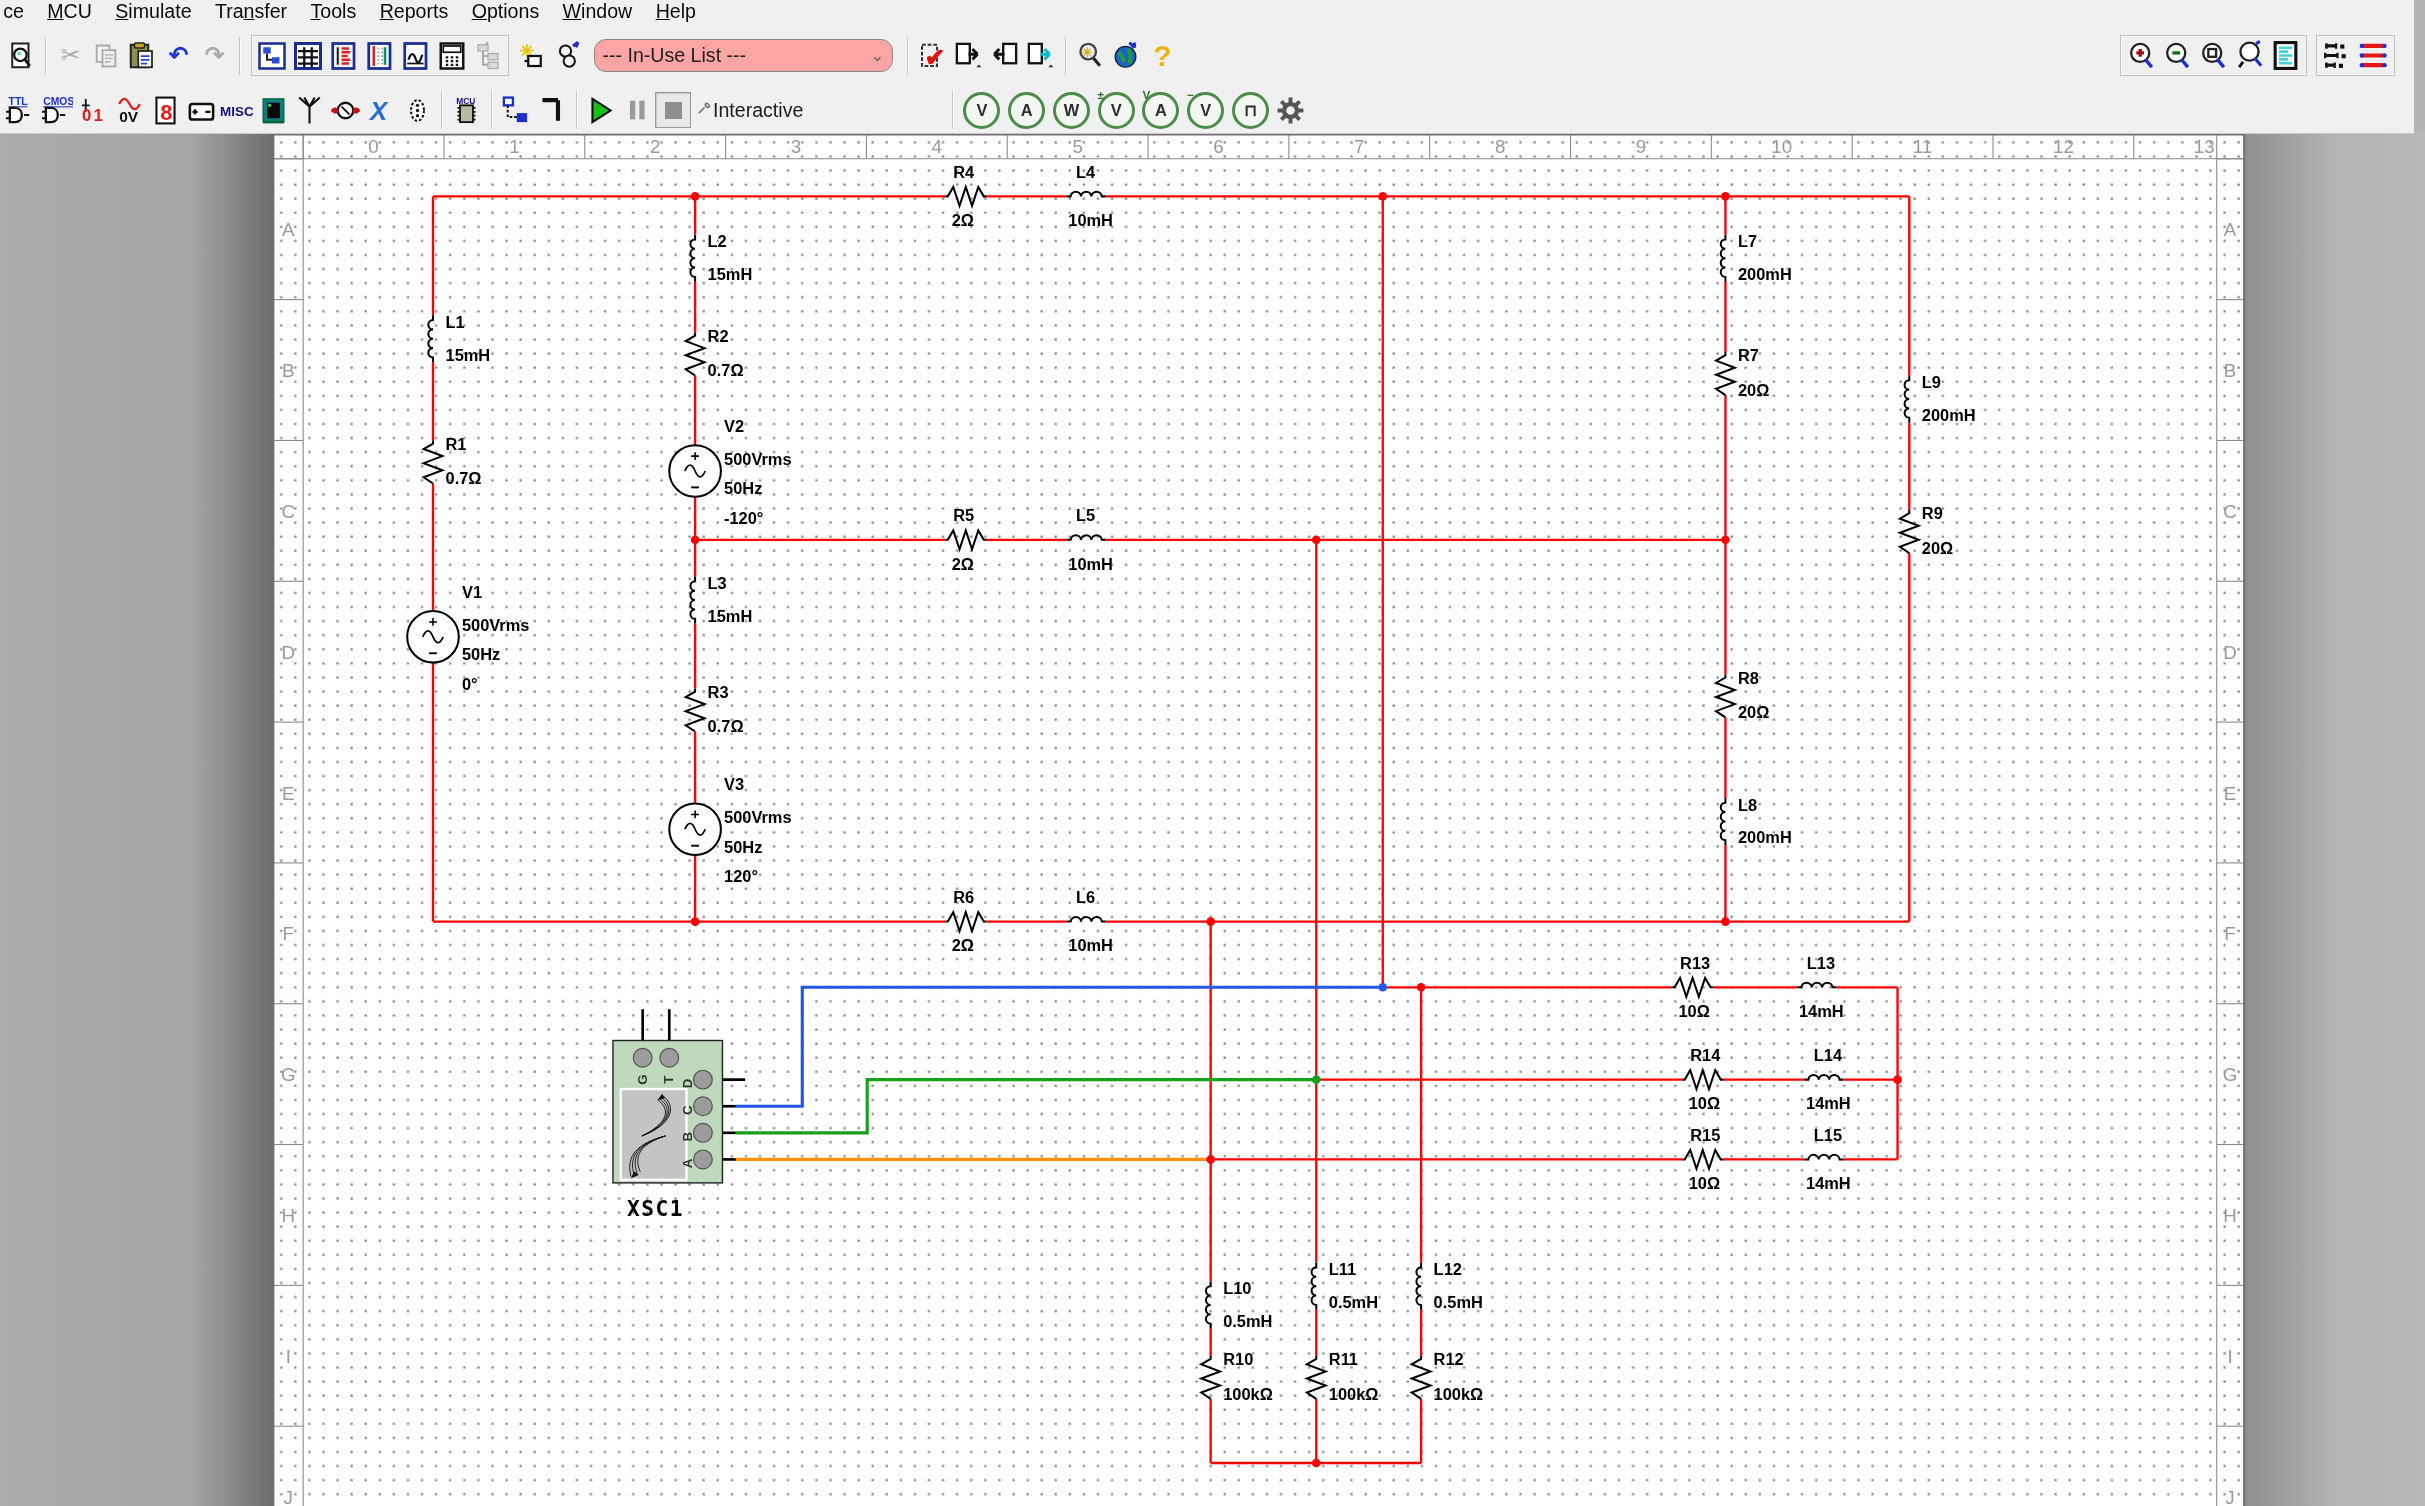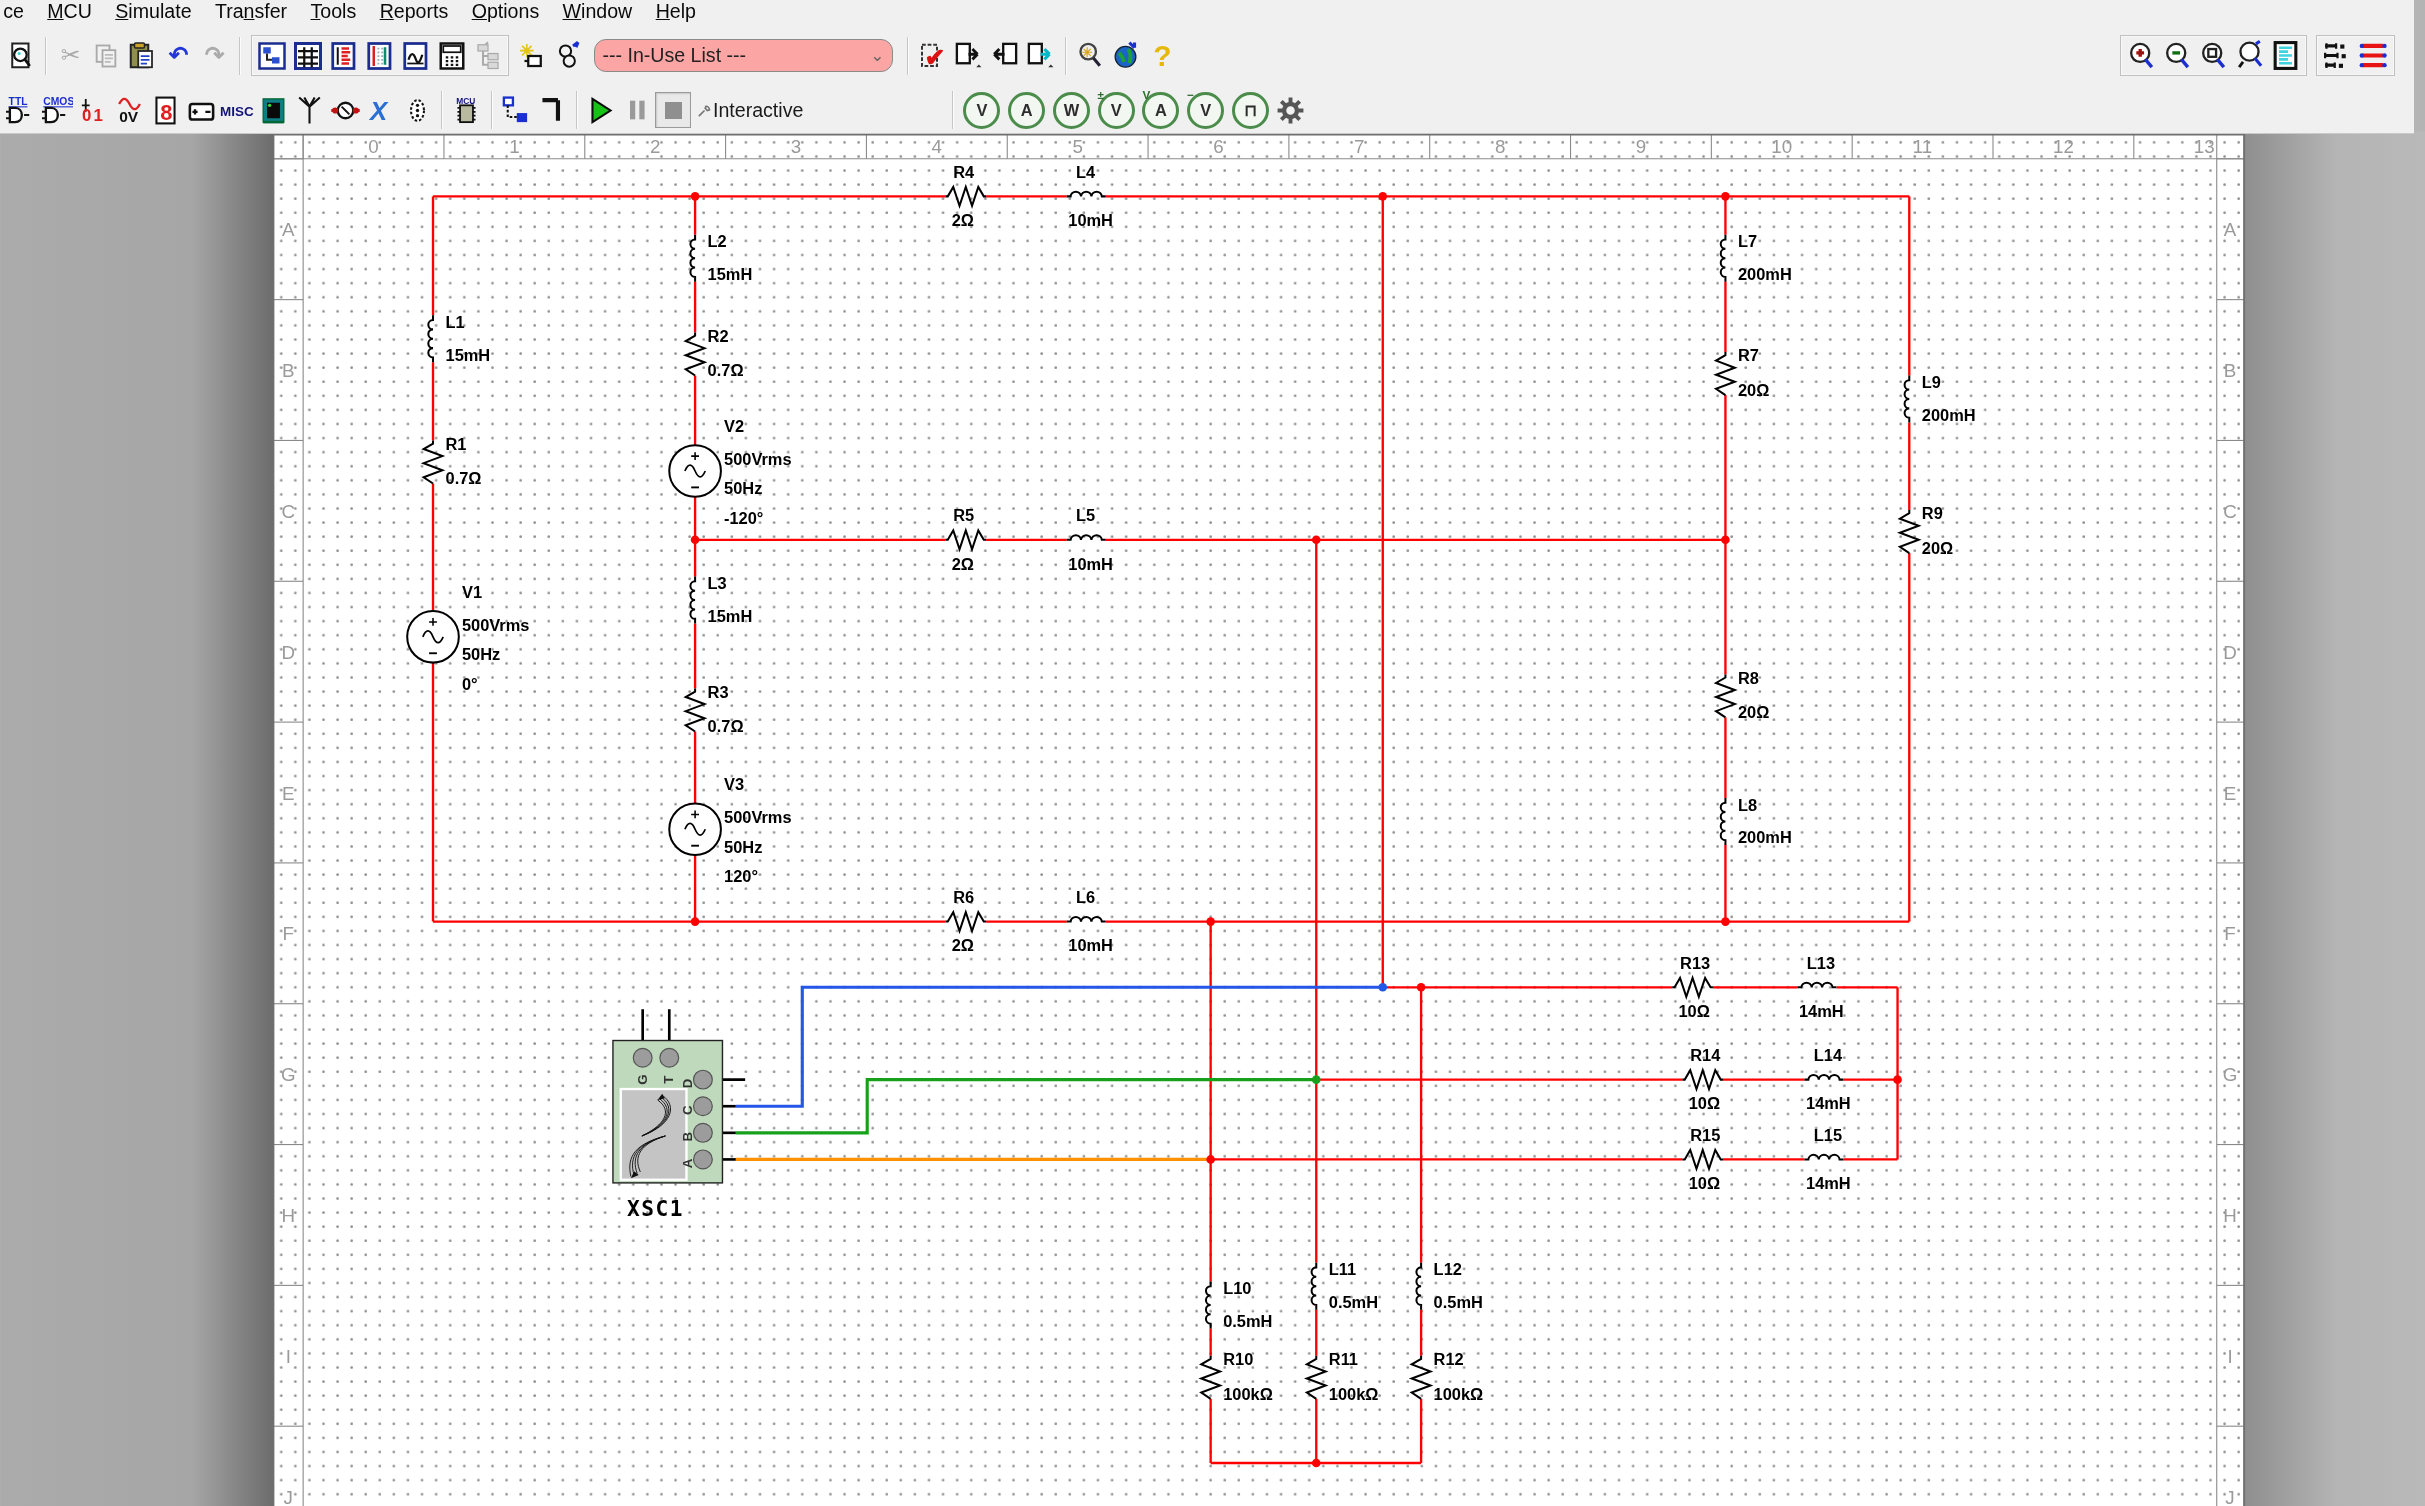--- a/index.html
+++ b/index.html
@@ -21,21 +21,21 @@
   .panel{display:flex;align-items:center;border:0.8px solid #c0c0c0;box-shadow:inset 0 0 0 0.8px #fafafa;
     padding:1.6px 2.3px;margin:0 4.7px;background:#f0f0f0;}
   .combo{width:282px;height:31px;background:#fca5a5;border:0.8px solid #8a8a8a;border-radius:12px;
     display:flex;align-items:center;justify-content:space-between;padding:0 7.8px;margin:0 7.8px;
     font-size:19.6px;color:#222;}
   .combo .chev{color:#666;font-size:17px;}
   .glyph{font-size:23.5px;line-height:1;}
   .pressed{border:0.8px solid #9a9a9a;background:#e9e9e9;box-shadow:inset 0.8px 0.8px 1.6px rgba(0,0,0,.18);
     width:34px;height:34px;display:flex;align-items:center;justify-content:center;}
   .stop-square{width:17px;height:17px;background:#8f8f8f;}
-  .interactive{display:flex;align-items:center;font-size:19.6px;color:#1a1a1a;margin-left:4.7px;white-space:nowrap;}
+  .interactive{display:flex;font-size:19.6px;color:#1a1a1a;margin-left:4.7px;white-space:nowrap;}
   .probe{width:31px;height:31px;border-radius:50%;border:3.1px solid #4b8c4b;background:#f2f7f2;
     color:#2d2d2d;display:flex;align-items:center;justify-content:center;
     font-weight:bold;font-size:16.4px;margin:0 3.9px;position:relative;}
   .probe .mod{position:absolute;left:-3.1px;top:-6.3px;font-size:11.7px;color:#2f6e2f;font-weight:bold;}
   .spacer{flex:1 1 auto;}
   .r1right{display:flex;align-items:center;margin-right:19px;}
 </style>
 </head>
 <body>
 

